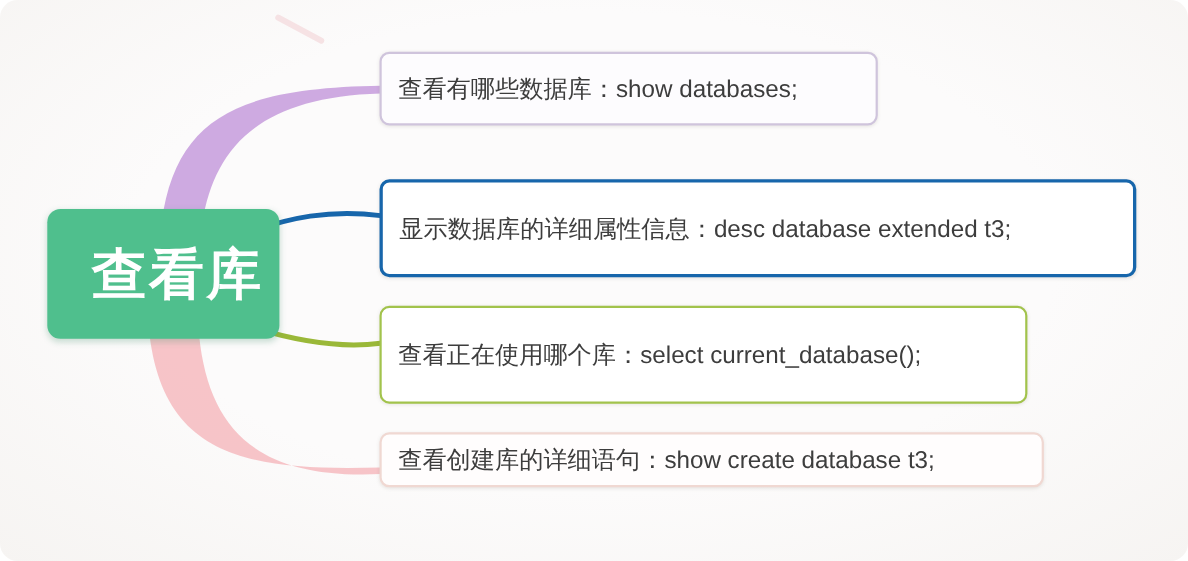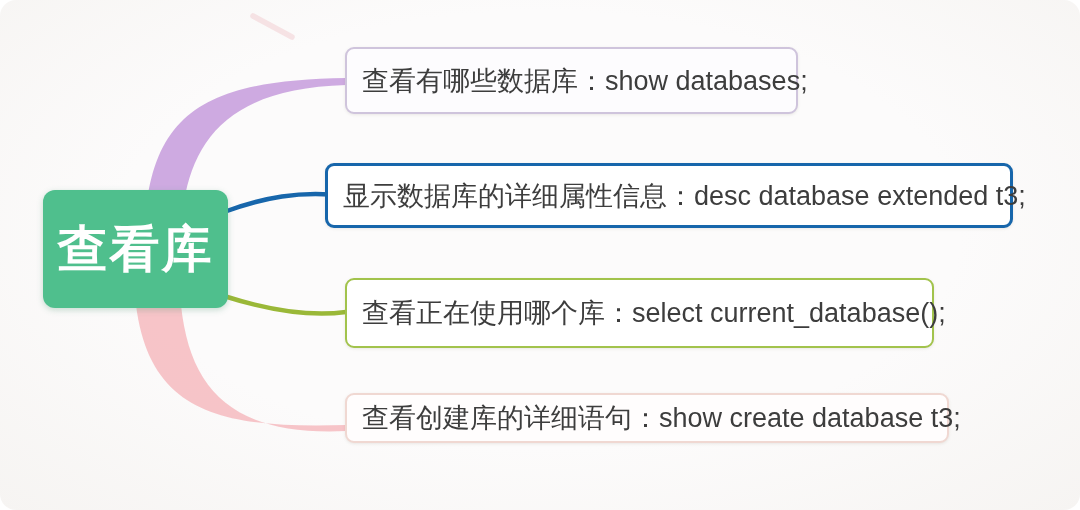--- a/index.html
+++ b/index.html
@@ -13,48 +13,48 @@
   .node-root{
     position:absolute;left:43px;top:190px;width:185px;height:118px;
     border-radius:12px;display:flex;align-items:center;justify-content:center;
     font-size:50px;font-weight:bold;letter-spacing:2px;
     box-shadow:0 2px 6px rgba(60,140,105,.28);
     z-index:2;
   }
   .branch{
     position:absolute;box-sizing:border-box;background:#ffffff;
     border-radius:9px;display:flex;align-items:center;
-    padding:0 15px;font-size:27px;color:#3d3d3d;white-space:nowrap;
+    padding:0 15px;font-size:22px;color:#3d3d3d;white-space:nowrap;
     box-shadow:0 1px 3px rgba(120,110,100,.14);
     border:2px solid #ccc;z-index:2;
   }
   #branch-0{left:345px;top:47px;width:453px;height:67px;background:#fdfcfe;}
-  #branch-1{left:325px;top:163px;width:688px;height:65px;border-width:3px;}
-  #branch-2{left:345px;top:278px;width:589px;height:70px;border-width:2.5px;}
+  #branch-1{left:345px;top:163px;width:688px;height:89px;border-width:3px;}
+  #branch-2{left:345px;top:278px;width:589px;height:89px;border-width:2.5px;}
   #branch-3{left:345px;top:393px;width:604px;height:50px;background:#fffdfd;}
 </style>
 </head>
 <body>
 
 <div id="canvas">
 
   <svg id="connectors" viewBox="0 0 1080 510" xmlns="http://www.w3.org/2000/svg">
 
     <path d="M 253,16 L 292,37" stroke-width="5.5" stroke-linecap="round" fill="none" opacity="0.45" stroke="#f0c6ca"></path>
 
     <path d="M 147,202 C 160,105 220,80 346,78 L 346,85 C 235,88 195,135 184,202 Z" opacity="0.88" fill="#c79edd"></path>
 
     <path d="M 224,212 C 262,198 300,190 346,196" fill="none" stroke-width="4.5" stroke-linecap="round" stroke="#1766ab"></path>
 
     <path d="M 224,296 C 268,310 310,317 346,312" fill="none" stroke-width="4.5" stroke-linecap="round" stroke="#9ab838"></path>
 
     <path d="M 136,305 C 150,418 230,428 346,425 L 346,431 C 235,436 190,392 181,305 Z" opacity="0.8" fill="#f5b6bb"></path>
   </svg>
 
-  <div class="node-root" id="root-node" style="background: rgb(79, 191, 141); color: rgb(255, 255, 255);">查看库</div>
+  <div class="node-root" id="root-node" style="background: rgb(79, 191, 141); color: rgb(255, 255, 255); padding-left: 26px;">查看库</div>
 
   <div class="branch" id="branch-0" style="border-color: rgb(207, 196, 220);">查看有哪些数据库：show databases;</div>
 
   <div class="branch" id="branch-1" style="border-color: rgb(23, 102, 171);">显示数据库的详细属性信息：desc database extended t3;</div>
 
   <div class="branch" id="branch-2" style="border-color: rgb(162, 195, 76);">查看正在使用哪个库：select current_database();</div>
 
   <div class="branch" id="branch-3" style="border-color: rgb(240, 216, 210);">查看创建库的详细语句：show create database t3;</div>
 
 </div>

